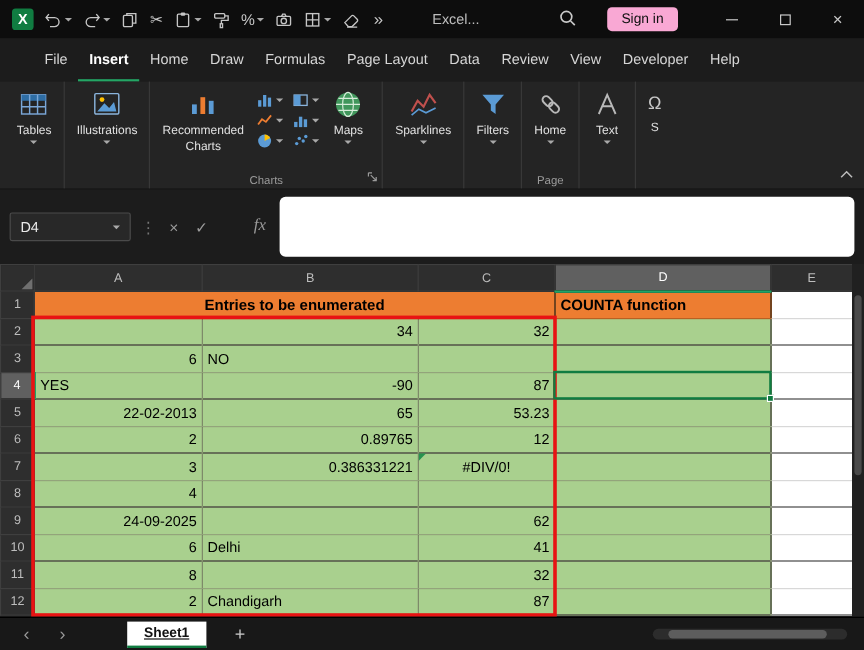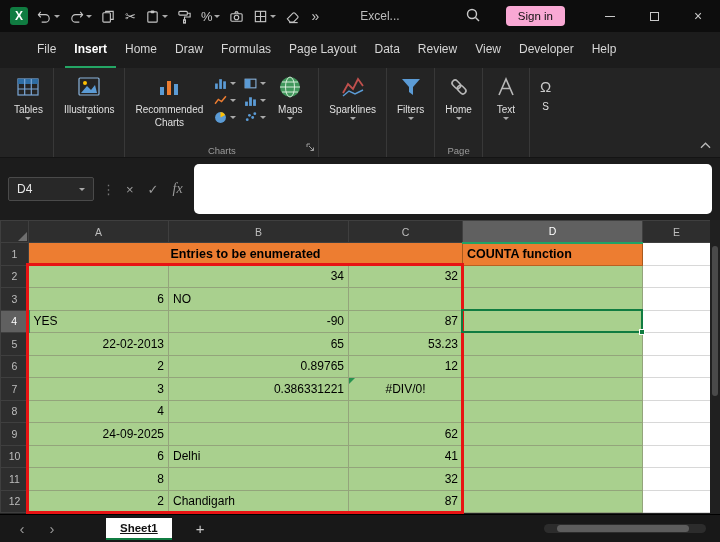--- a/index.html
+++ b/index.html
@@ -45,24 +45,24 @@
   .mini { display:flex; align-items:center; gap:3px; }
   .mini svg { width:13px; height:13px; }
   .launcher { position:absolute; right:3px; bottom:2px; }
   .launcher svg { width:9px; height:9px; stroke:#9b9b9b; fill:none; stroke-width:1; }
   .collapse { position:absolute; right:8px; bottom:4px; }
   .collapse svg { width:13px; height:10px; stroke:#bbb; fill:none; stroke-width:1.4; }
   .symglyph { font-size:15px; color:#c9c9c9; line-height:24px; }
 
   
   .fbar { height:62px; background:#1c1c1c; display:flex; align-items:center; padding:0 8px; gap:8px; }
-  .namebox { width:86px; height:24px; background:#282828; border:1px solid #4a4a4a; border-radius:2px; color:#e8e8e8; font-size:12px; display:flex; align-items:center; justify-content:space-between; padding:0 8px; }
+  .namebox { width:101px; height:24px; background:#282828; border:1px solid #4a4a4a; border-radius:2px; color:#e8e8e8; font-size:12px; display:flex; align-items:center; justify-content:space-between; padding:0 8px; }
   .fdots { color:#767676; font-size:13px; }
   .fico { color:#9a9a9a; font-size:13px; padding:0 3px; }
-  .fx { font-family:"Liberation Serif", serif; font-style:italic; font-size:14px; }
+  .fx { font-family:"Liberation Serif", serif; font-style:italic; font-size:14px;margin-left:24px; }
   .finput { flex:1; height:50px; background:#fff; border-radius:5px; color:#000; font-size:12px; padding:4px 8px; }
 
   
   .grid { height:294px; position:relative; background:#242424; }
   table.sheet { border-collapse:collapse; table-layout:fixed; width:710px; }
   table.sheet tr { height:22.5px; }
   table.sheet thead tr { height:22px; }
   th,td { overflow:hidden; white-space:nowrap; }
   .colh, .rowh, .corner { background:#2e2e2e; color:#bdbdbd; font-size:10.5px; font-weight:normal; border:1px solid #3f3f3f; text-align:center; }
   .corner { position:relative; }

